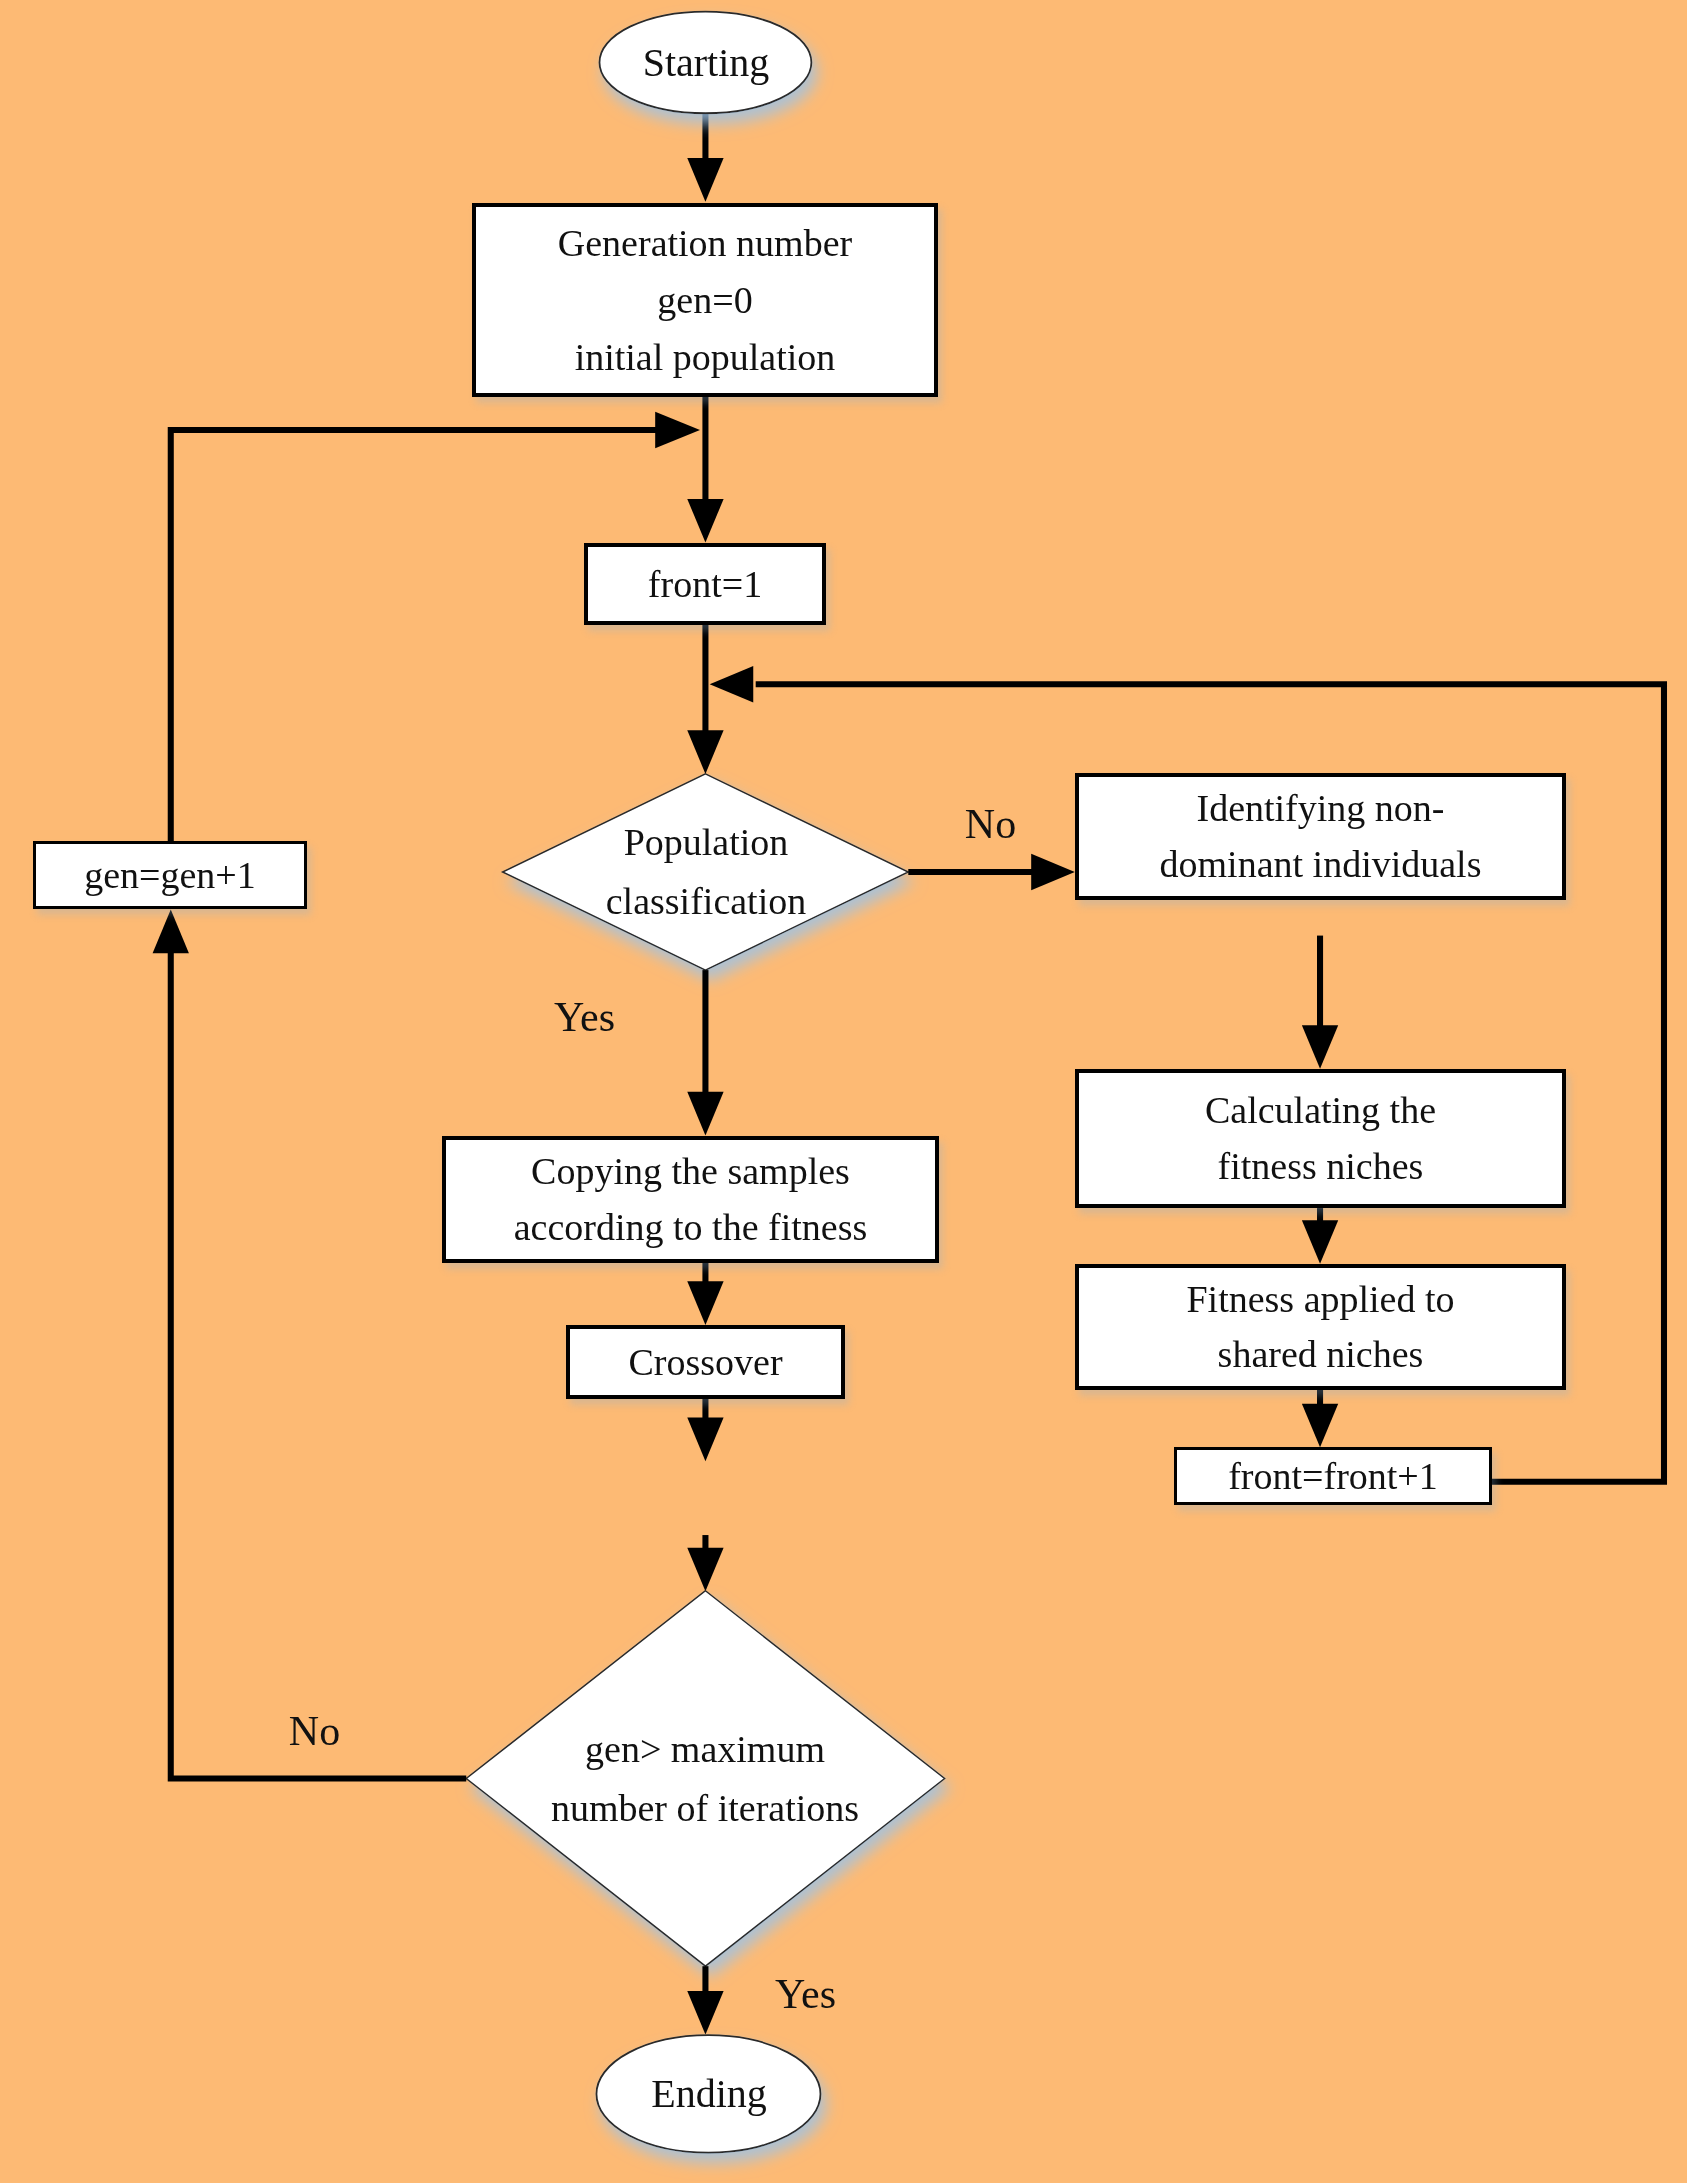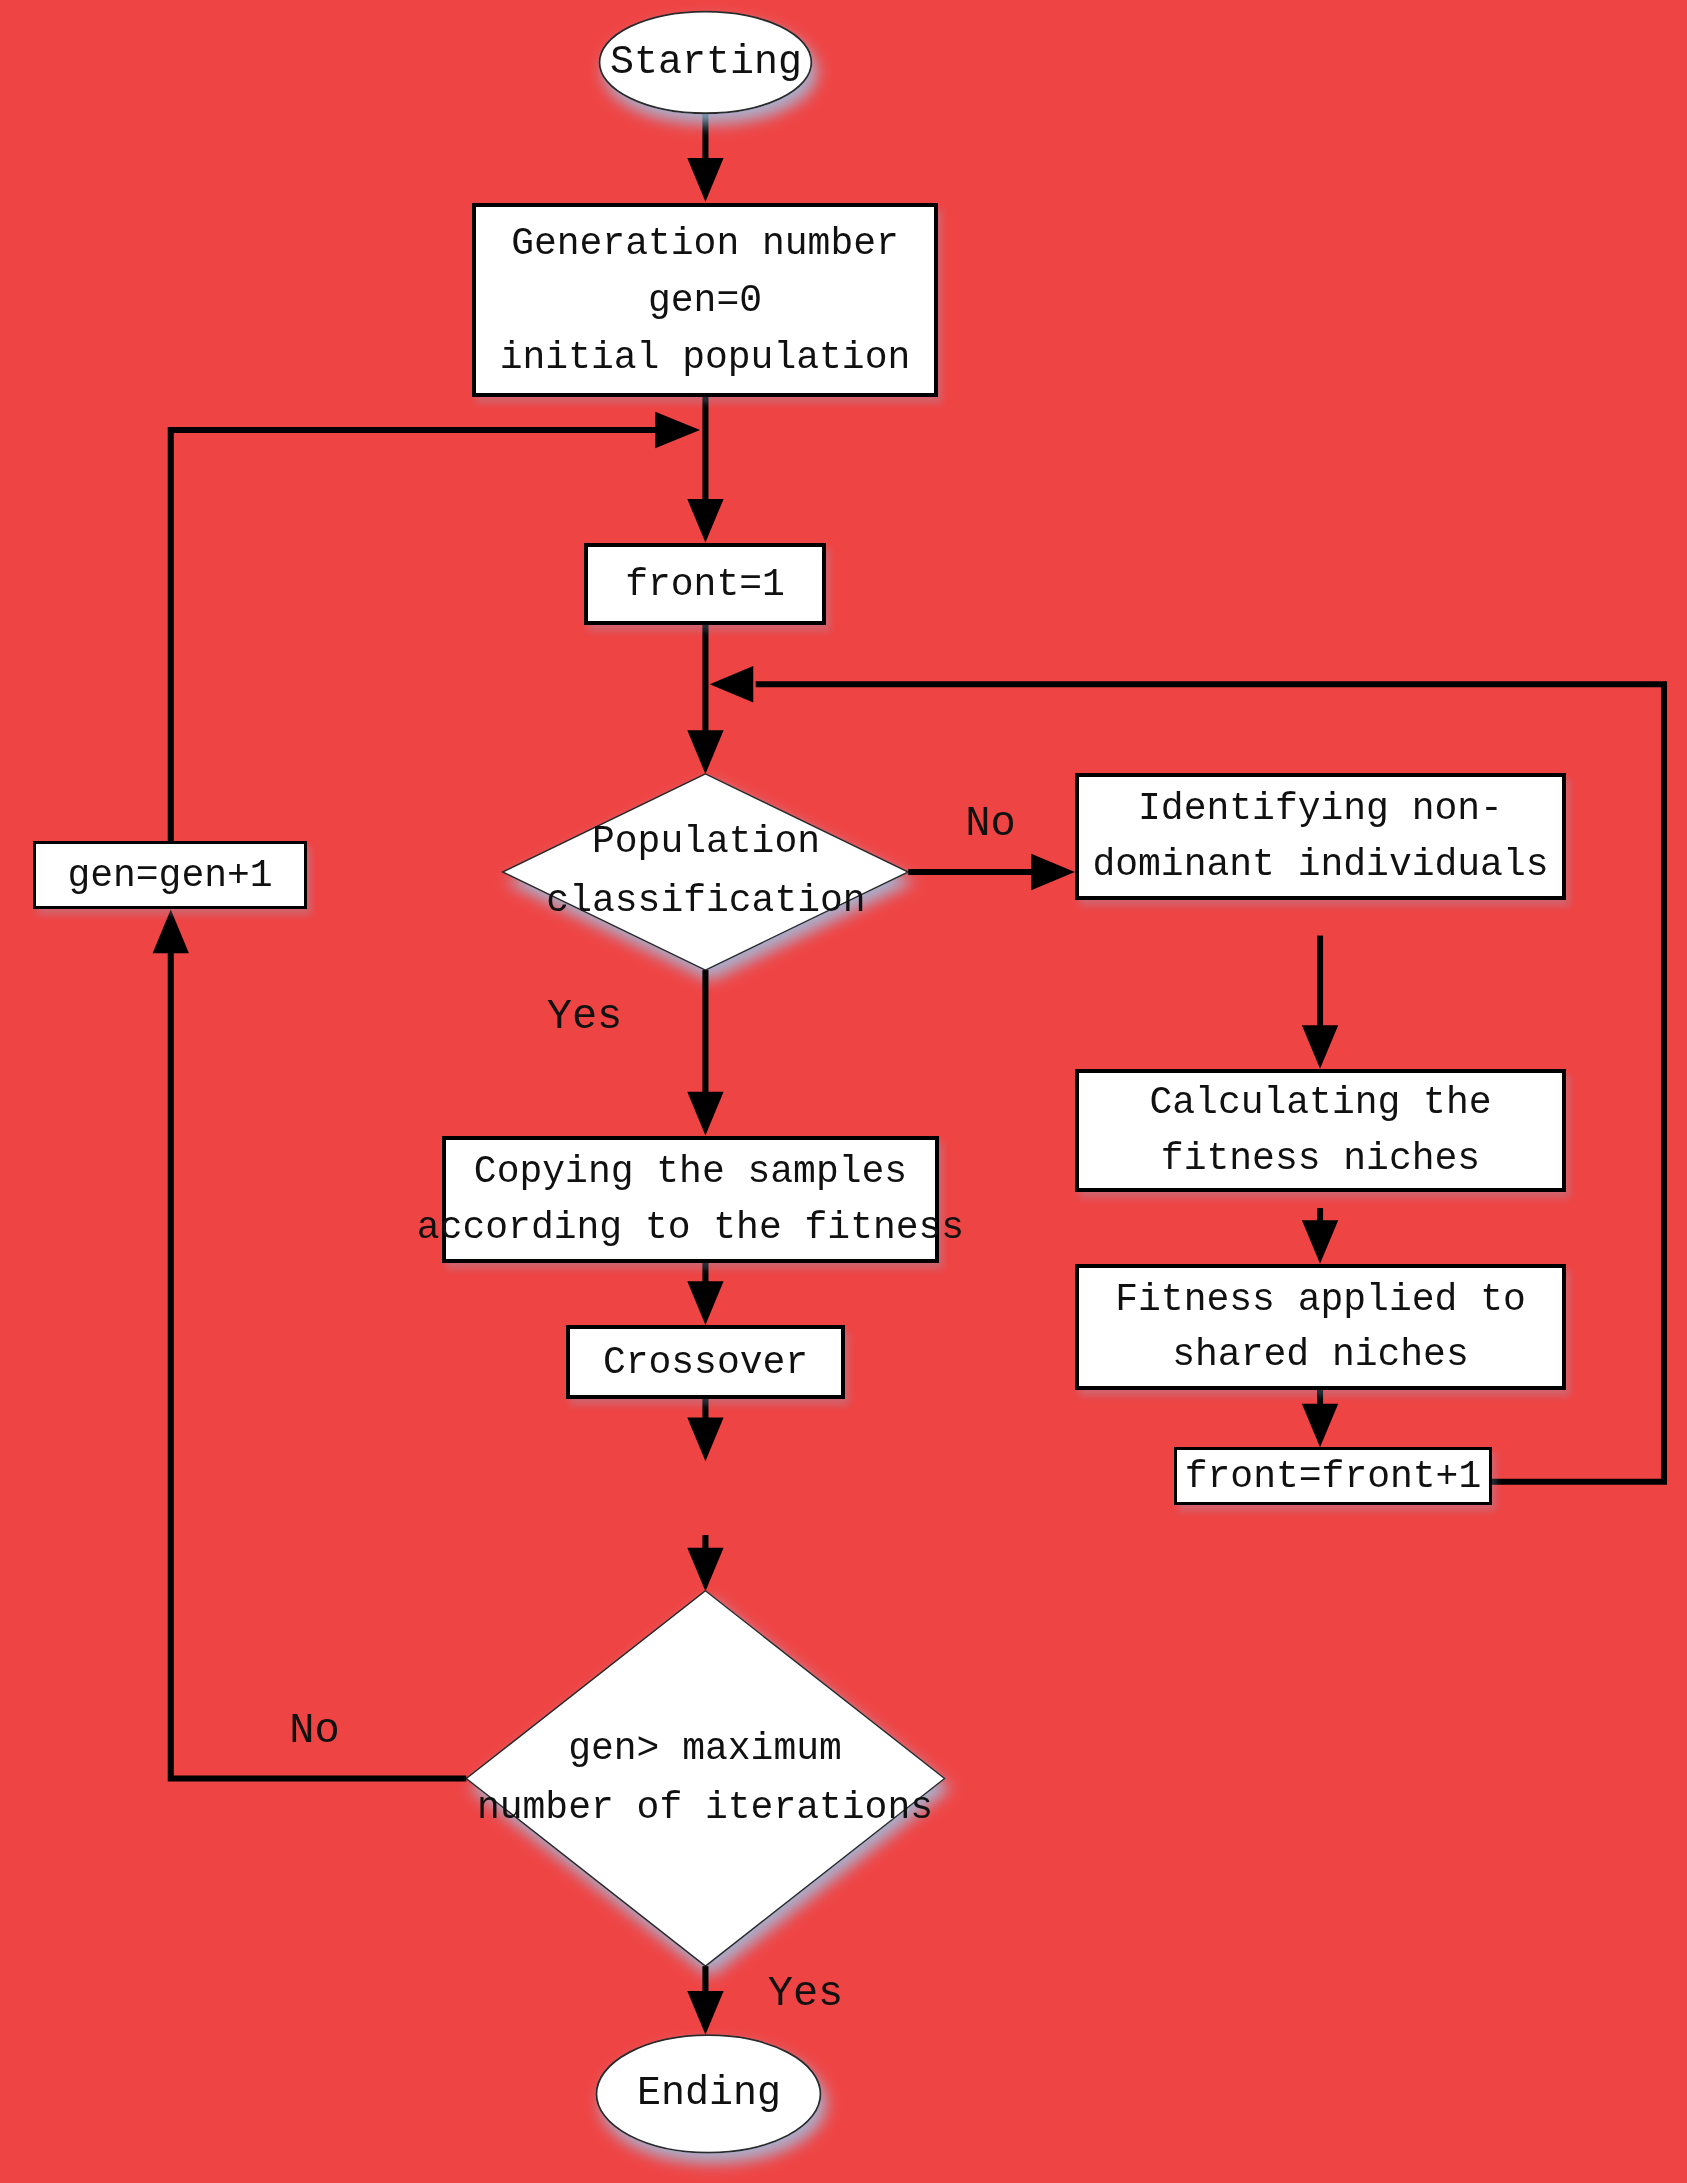--- a/index.html
+++ b/index.html
@@ -1,20 +1,20 @@
 <!DOCTYPE html>
 <html style="font-size:9.7px"><head>
 <meta charset="utf-8">
 <style>
   html,body{margin:0;padding:0;background:#ffffff;}
   #canvas{
     position:relative;
     width:1687px;height:2183px;
-    background:#ef4444;
-    font-family:Liberation Mono, monospace;
+    background:#fdba74;
+    font-family:Liberation Serif, serif;
     color:#111111;
     overflow:hidden;
   }
   #connectors{position:absolute;left:0;top:0;width:1687px;height:2183px;}
   .box{
     position:absolute;box-sizing:border-box;
     background:#ffffff;border:4.2px solid #000000;
     display:flex;flex-direction:column;align-items:center;justify-content:center;
     text-align:center;font-size:38px;line-height:1.5;
     box-shadow:3.6px 5.5px 7.3px rgba(140,175,210,0.30);
@@ -110,21 +110,21 @@
   <div class="lbl" style="left:503px;top:774px;width:406px;height:196px;">
     <span>Population</span>
     <span>classification</span>
   </div>
 
   <div class="box" style="left:1075px;top:773px;width:491px;height:127px;line-height:1.45;">
     <span>Identifying non-</span>
     <span>dominant individuals</span>
   </div>
 
-  <div class="box" style="left:1075px;top:1069px;width:491px;height:123px;line-height:1.45;">
+  <div class="box" style="left:1075px;top:1069px;width:491px;height:139px;line-height:1.45;">
     <span>Calculating the</span>
     <span>fitness niches</span>
   </div>
 
   <div class="box" style="left:1075px;top:1264px;width:491px;height:126px;line-height:1.45;">
     <span>Fitness applied to</span>
     <span>shared niches</span>
   </div>
 
   <div class="box" style="left:1162px;top:1447px;width:318px;height:58px;border-width:3.6px;margin-left:12px;">

